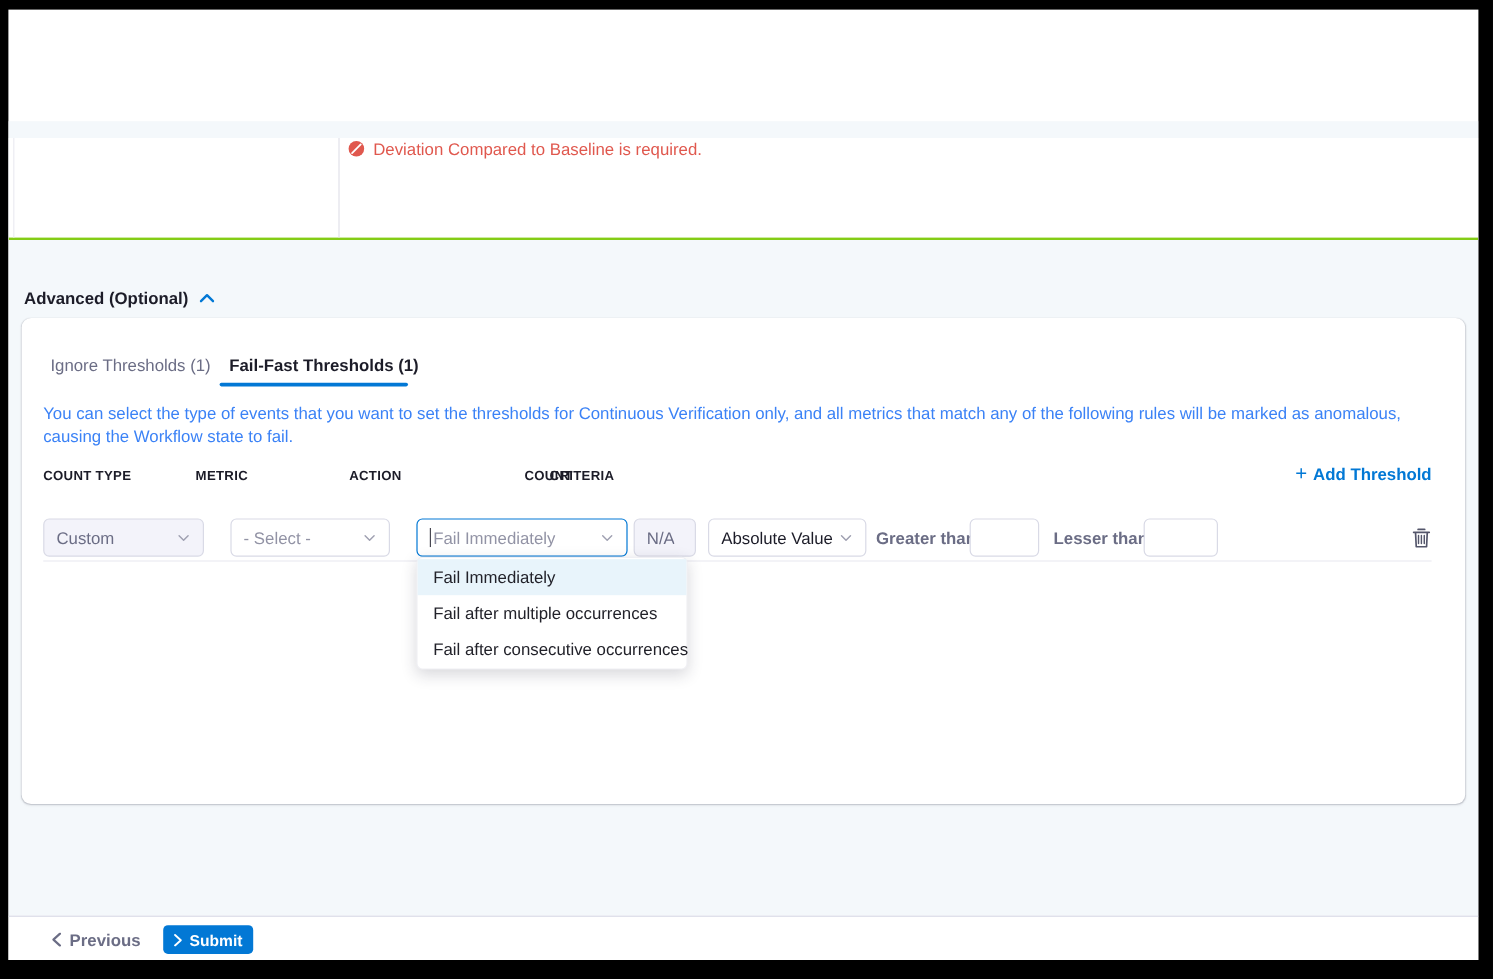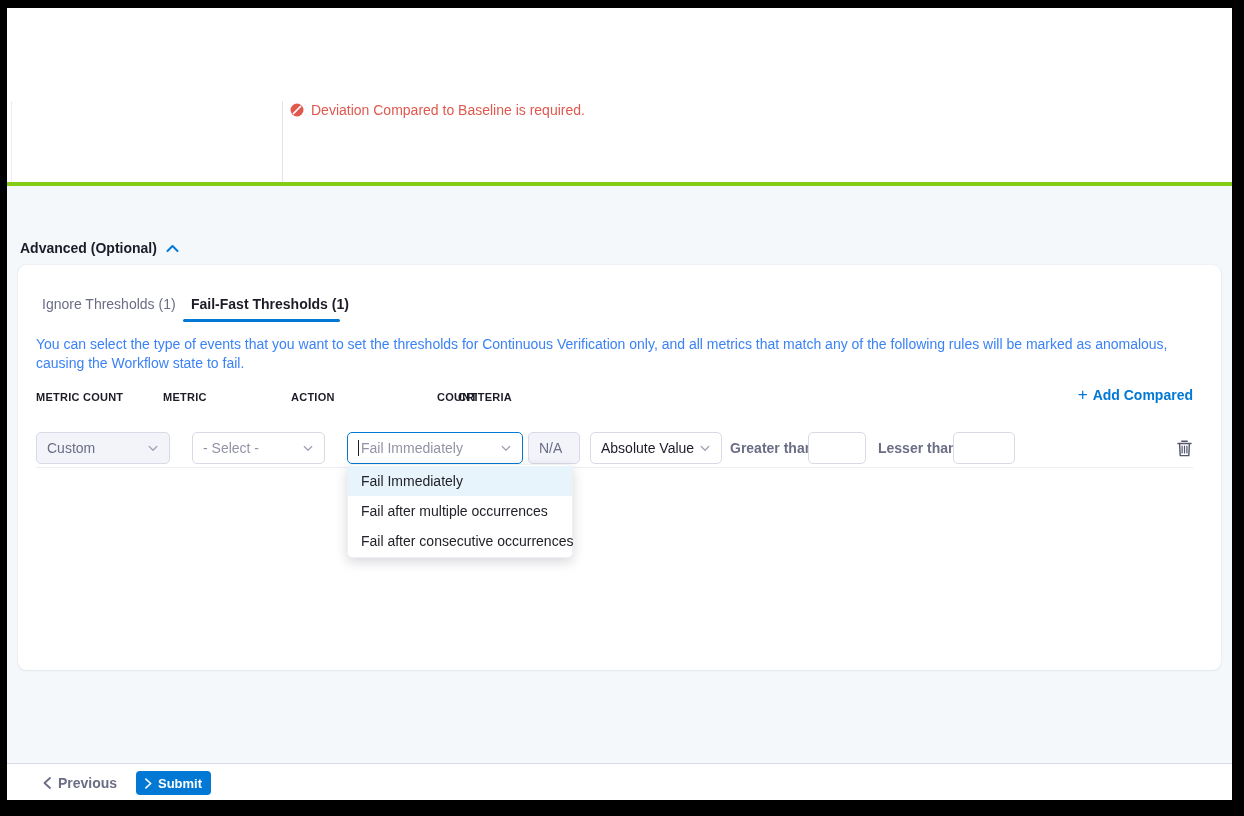--- a/index.html
+++ b/index.html
@@ -14,21 +14,21 @@
   .page-title { position:absolute; top:26px; left:10px; font-size:17px; font-weight:bold; color:#1c1c28; }
   .tabstrip { position:absolute; left:0; right:0; bottom:0; height:38px; display:flex; align-items:stretch; padding-left:21px;
               border-top:1px solid #ececf2; border-bottom:1px solid #d9dae6; box-shadow:0 3px 4px -1px rgba(40,41,61,0.14); background:#fff; }
   .tab { display:flex; align-items:center; padding:0 9px; font-size:14px; color:#1c1c28; cursor:pointer; position:relative; }
   .tab.active { font-weight:bold; }
   .tab.active::after { content:""; position:absolute; left:0; right:0; bottom:-1px; height:3px; background:#0278d5; border-radius:2px; }
 
   
   .content { position:absolute; top:93px; left:0; right:0; bottom:37px; background:#f4f8fb; overflow:hidden; }
 
-  .top-strip { position:absolute; top:0; left:0; right:0; height:85px; background:#fff; border-bottom:4px solid #84cc16; }
+  .top-strip { position:absolute; top:14px; left:0; right:0; height:85px; background:#fff; border-bottom:2px solid #84cc16; }
   .top-strip .left-edge { position:absolute; left:4px; top:0; bottom:0; width:1px; background:#ececf2; }
   .top-strip .divider { position:absolute; left:275px; top:0; bottom:0; width:1px; background:#e2e2ea; }
   .error-row { position:absolute; left:283px; top:1px; display:flex; align-items:center; gap:7px; color:#e0584e; font-size:14px; }
 
   .advanced-header { position:absolute; left:13px; top:139px; display:flex; align-items:center; gap:9px; cursor:pointer; }
   .advanced-header .adv-label { font-size:14px; font-weight:bold; color:#1c1c28; }
 
   .card { position:absolute; left:11px; top:164px; width:1203px; height:405px; background:#fff; border-radius:8px;
           box-shadow:0 0 1px rgba(40,41,61,0.2), 0 1px 2px rgba(96,97,112,0.08); }
 
@@ -112,29 +112,29 @@
         </span>
       </div>
 
       <div class="card">
         <div class="card-tab inactive">Ignore Thresholds (1)</div>
         <div class="card-tab active">Fail-Fast Thresholds (1)</div>
         <div class="card-tab-underline"></div>
 
         <div class="threshold-desc">You can select the type of events that you want to set the thresholds for Continuous Verification only, and all metrics that match any of the following rules will be marked as anomalous, causing the Workflow state to fail.</div>
 
-        <div class="col-header col-metric-type">METRIC COUNT</div>
+        <div class="col-header col-metric-type">COUNT TYPE</div>
         <div class="col-header col-metric">METRIC</div>
         <div class="col-header col-action">ACTION</div>
         <div class="col-header col-count">COUNT</div>
         <div class="col-header col-criteria">CRITERIA</div>
 
         <div class="add-threshold">
           <span class="plus">+</span>
-          <span>Add Compared</span>
+          <span>Add Threshold</span>
         </div>
 
         <div class="row">
           <div class="ctl select disabled sel-metric-type">
             <span class="val">Custom</span>
             <span style="display:flex;">
               <svg width="12" height="12" viewBox="0 0 16 16">
                   <path d="M3 6l5 5 5-5" stroke="#9fa0b1" stroke-width="1.6" fill="none" stroke-linecap="round" stroke-linejoin="round"></path>
                 </svg>
             </span>

